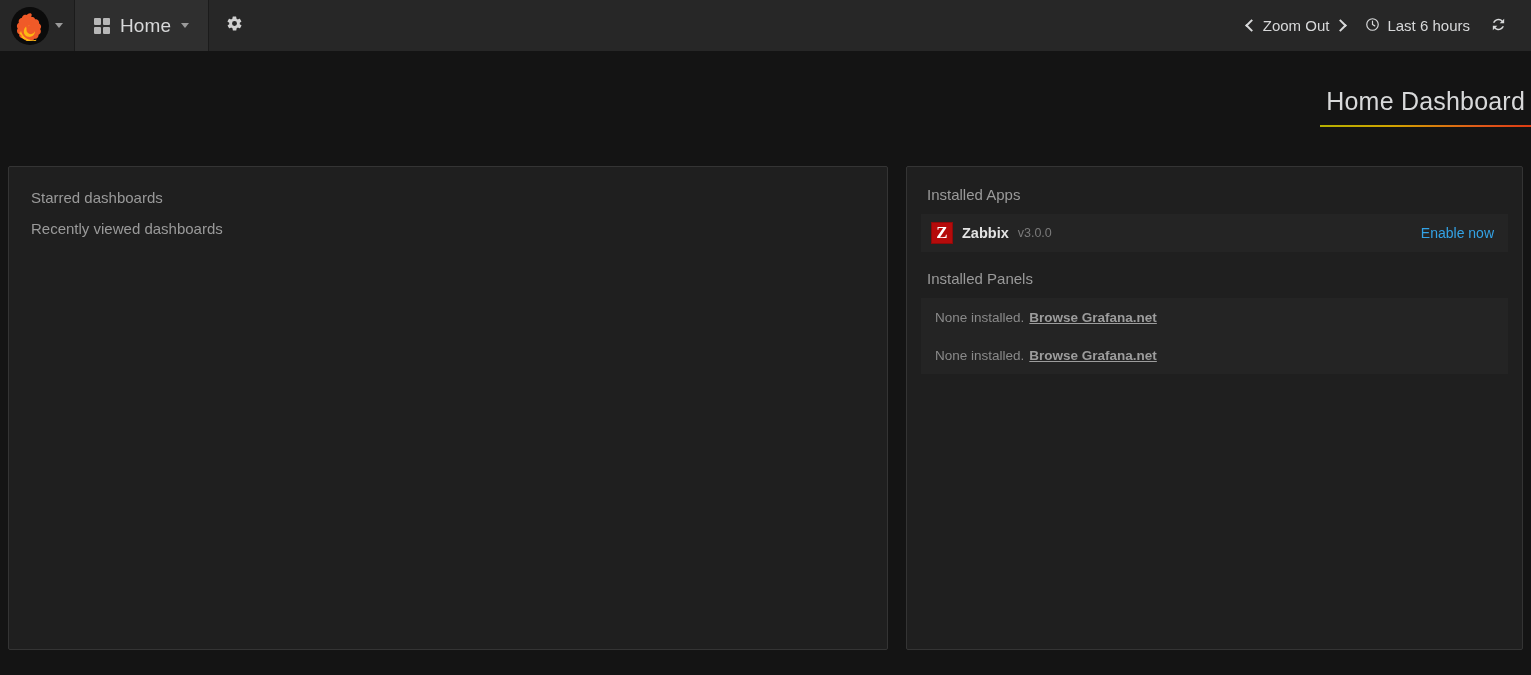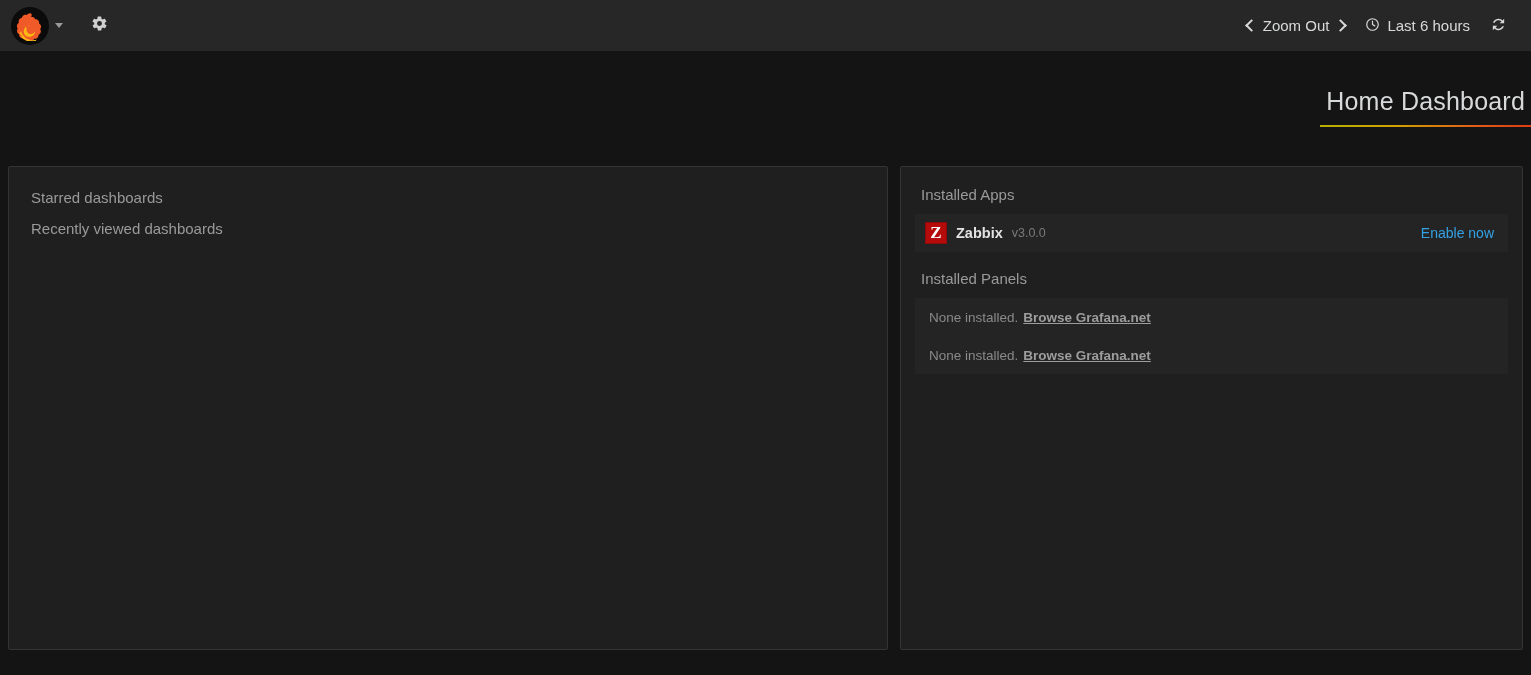--- a/index.html
+++ b/index.html
@@ -119,21 +119,21 @@
     padding: 0 6px 9px 6px;
     border-bottom: 2px solid transparent;
     border-image: linear-gradient(to right, #b5b000 0%, #d1a300 35%, #e05a1a 75%, #dd3b12 100%) 1;
   }
 
   
   .grid-row {
     display: flex;
     padding: 14px 8px;
     margin-top: 25px;
-    gap: 12px;
+    gap: 18px;
     height: 512px;
   }
   .panel {
     background: #1f1f1f;
     border: 1px solid #343434;
     border-radius: 2px;
     padding: 14px 12px;
     overflow: hidden;
   }
   .panel-left  { width: 880px; flex: 0 0 880px; }
@@ -221,20 +221,30 @@
       <svg width="30" height="30" viewBox="0 0 32 32" aria-hidden="true">
         <path d="M16 2.4c-1.5 0-2.6 .9-3.3 1.9-.9-.4-2-.5-3 -.1-1.4 .6-2.1 1.9-2.3 3.1-1 .1-2 .6-2.7 1.5-.9 1.2-.9 2.6-.6 3.7-.9 .5-1.7 1.4-2 2.6-.3 1.4 .2 2.7 .9 3.6-.6 .8-1 1.9-.8 3.1 .2 1.4 1.2 2.4 2.3 2.9-.2 1 0 2.1 .7 3 .9 1.1 2.2 1.5 3.4 1.4 .4 1 1.2 1.8 2.3 2.2 1.3 .4 2.6 .1 3.6-.6 .8 .7 1.8 1.1 3 1 1.4-.1 2.5-1 3.1-2.1 1.1 .2 2.2-.1 3.1-.9 1.1-.9 1.5-2.2 1.4-3.4 1-.4 1.9-1.3 2.3-2.4 .4-1.3 .1-2.6-.6-3.6 .7-.8 1.1-1.9 1-3-.1-1.4-1-2.5-2.1-3.1 .2-1.1-.1-2.2-.8-3.1-.9-1.1-2.2-1.5-3.4-1.4-.4-1-1.2-1.8-2.3-2.2-.6-.2-1.3-.2-1.9-.1C18.6 3.2 17.4 2.4 16 2.4z" fill="#f05a28"></path>
         <path d="M9.5 20.5c-.6 3.2 1.3 6.3 4.5 7 3.3 .7 6.5-1.3 7.2-4.6 .1-.5 .1-1 .1-1.5-.6 1.9-2.3 3.3-4.4 3.3-2.6 0-4.7-2.1-4.7-4.7 0-2.3 1.6-4.2 3.8-4.6-3.2-.2-6 2-6.5 5.1z" fill="#fdb913"></path>
         <path d="M4.6 22.9c.3 1.4 1.2 2.4 2.3 2.9-.2 1 0 2.1 .7 3 .9 1.1 2.2 1.5 3.4 1.4 .4 1 1.2 1.8 2.3 2.2 1.3 .4 2.6 .1 3.6-.6 .8 .7 1.8 1.1 3 1 1.4-.1 2.5-1 3.1-2.1-5.9 1.6-12.2-.8-15.3-6.2-.6-1.1-1-2.3-1.3-3.5-.4 .6-.6 1.3-.6 2 0 .0 0 0 0 0z" fill="#fdb913"></path>
         <circle cx="16" cy="16" r="3.1" fill="none" stroke="#f05a28" stroke-width="2.2"></circle>
       </svg>
     </span>
     <span class="caret-down"></span>
   </div>
 
+  <div class="nav-home-btn">
+    <span class="grid-icon">
+      <i></i>
+        <i></i>
+        <i></i>
+        <i></i>
+    </span>
+    <span class="nav-home-label">Home</span>
+    <span class="caret-down"></span>
+  </div>
 
   <div class="nav-gear-btn">
     <span>
       <svg width="17" height="17" viewBox="0 0 24 24" aria-hidden="true">
         <path fill="#d0d0d0" d="M19.4 13a7.8 7.8 0 0 0 0-2l2.1-1.6a.5.5 0 0 0 .1-.6l-2-3.4a.5.5 0 0 0-.6-.2l-2.5 1a7.3 7.3 0 0 0-1.7-1l-.4-2.6a.5.5 0 0 0-.5-.4h-4a.5.5 0 0 0-.5.4l-.4 2.6a7.3 7.3 0 0 0-1.7 1l-2.5-1a.5.5 0 0 0-.6.2l-2 3.4a.5.5 0 0 0 .1.6L4.6 11a7.8 7.8 0 0 0 0 2l-2.1 1.6a.5.5 0 0 0-.1.6l2 3.4a.5.5 0 0 0 .6.2l2.5-1a7.3 7.3 0 0 0 1.7 1l.4 2.6a.5.5 0 0 0 .5.4h4a.5.5 0 0 0 .5-.4l.4-2.6a7.3 7.3 0 0 0 1.7-1l2.5 1a.5.5 0 0 0 .6-.2l2-3.4a.5.5 0 0 0-.1-.6zM12 15.5A3.5 3.5 0 1 1 15.5 12 3.5 3.5 0 0 1 12 15.5z"></path>
       </svg>
     </span>
   </div>
 
   <div class="nav-spacer"></div>

